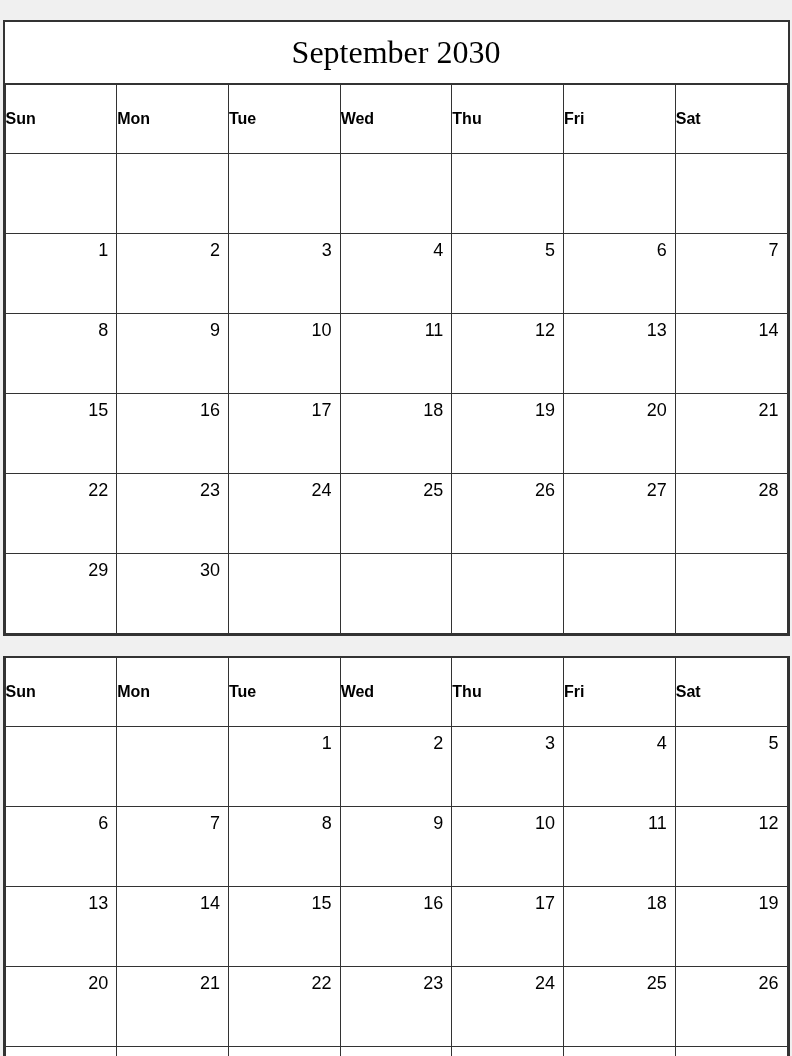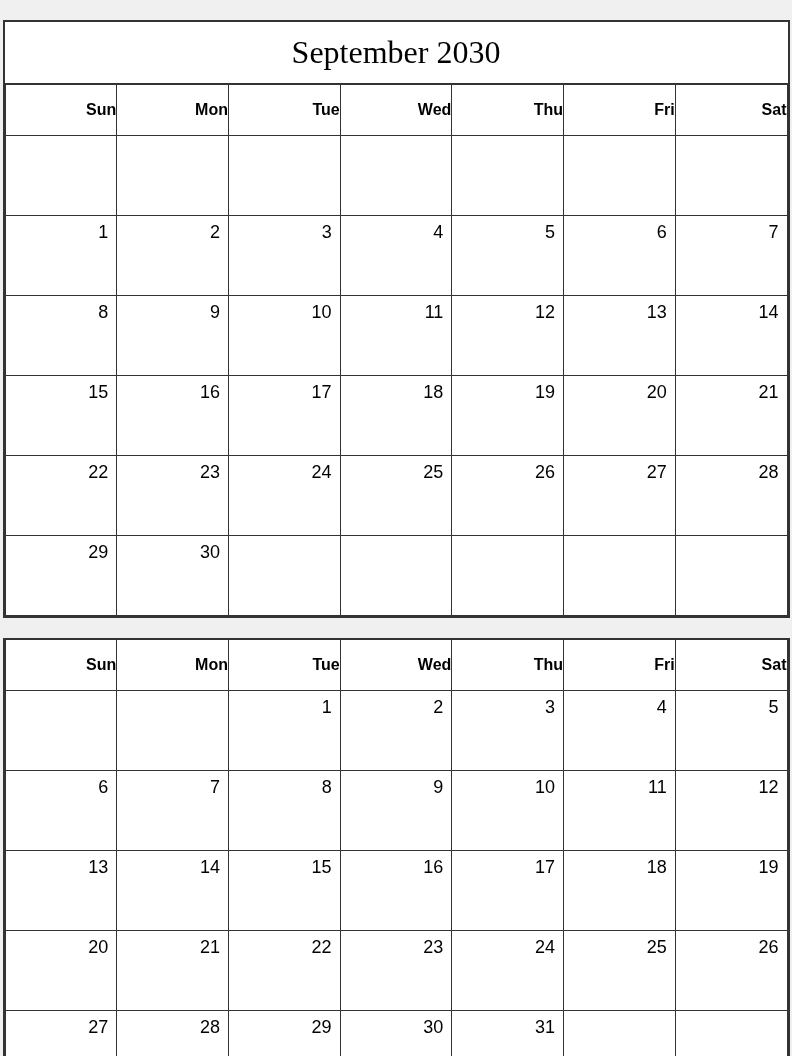--- a/index.html
+++ b/index.html
@@ -30,24 +30,24 @@
       padding: 12px 0;
       border-bottom: 2px solid #333;
       font-family: Georgia, serif;
     }
     .calendar-grid {
       display: grid;
       grid-template-columns: repeat(7, 1fr);
       border-left: 1px solid #333;
     }
     .day-header {
-      text-align: right;
+      text-align: left;
       font-size: 16px;
       font-weight: bold;
-      padding: 16px 0;
+      padding: 25px 0;
       border-right: 1px solid #333;
       border-bottom: 1px solid #333;
       background: #fff;
     }
     .day-cell {
       border-right: 1px solid #333;
       border-bottom: 1px solid #333;
       height: 80px;
       padding: 6px 8px;
       text-align: right;

